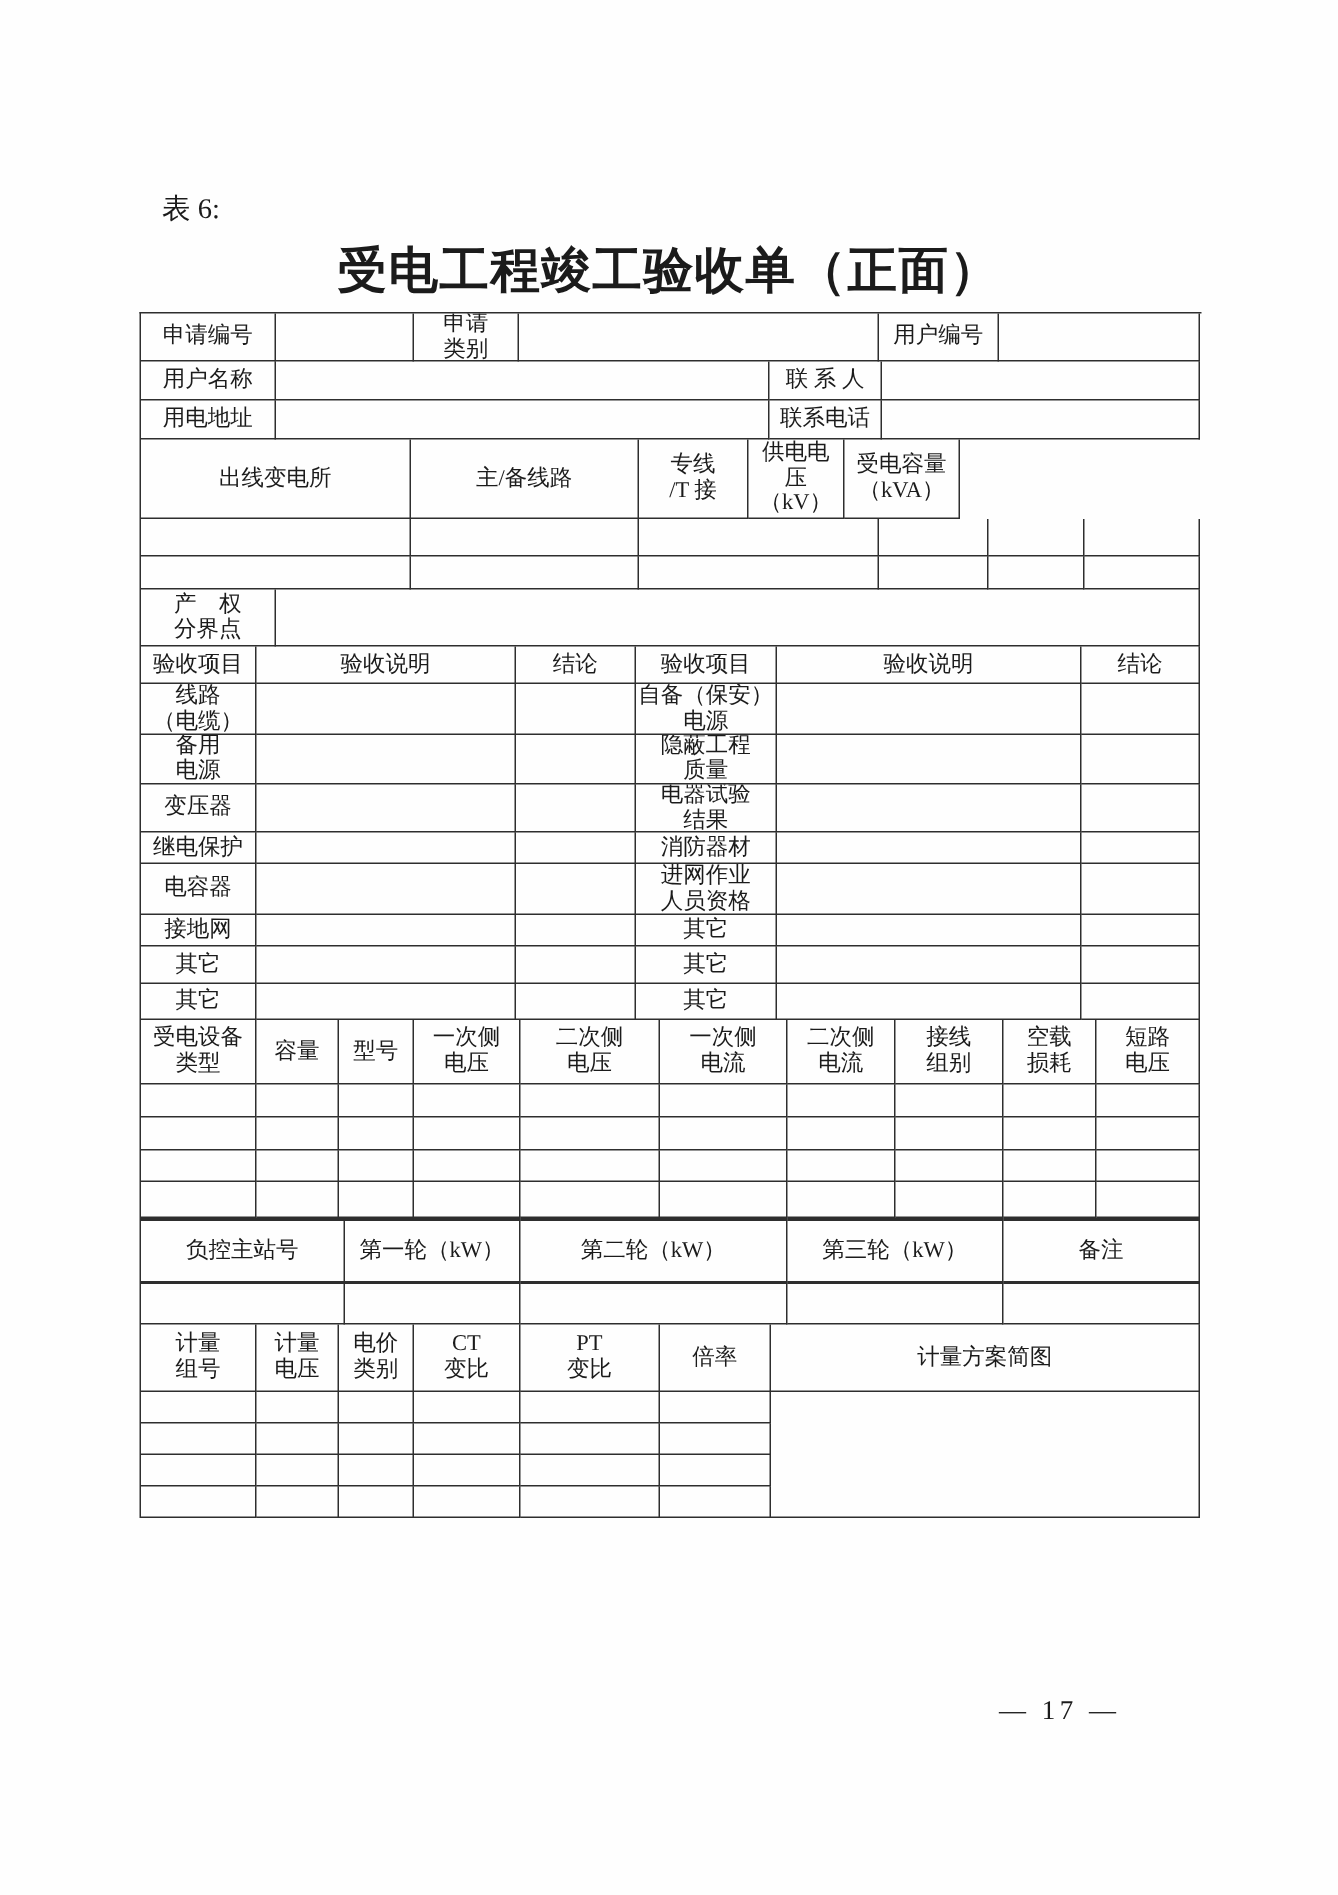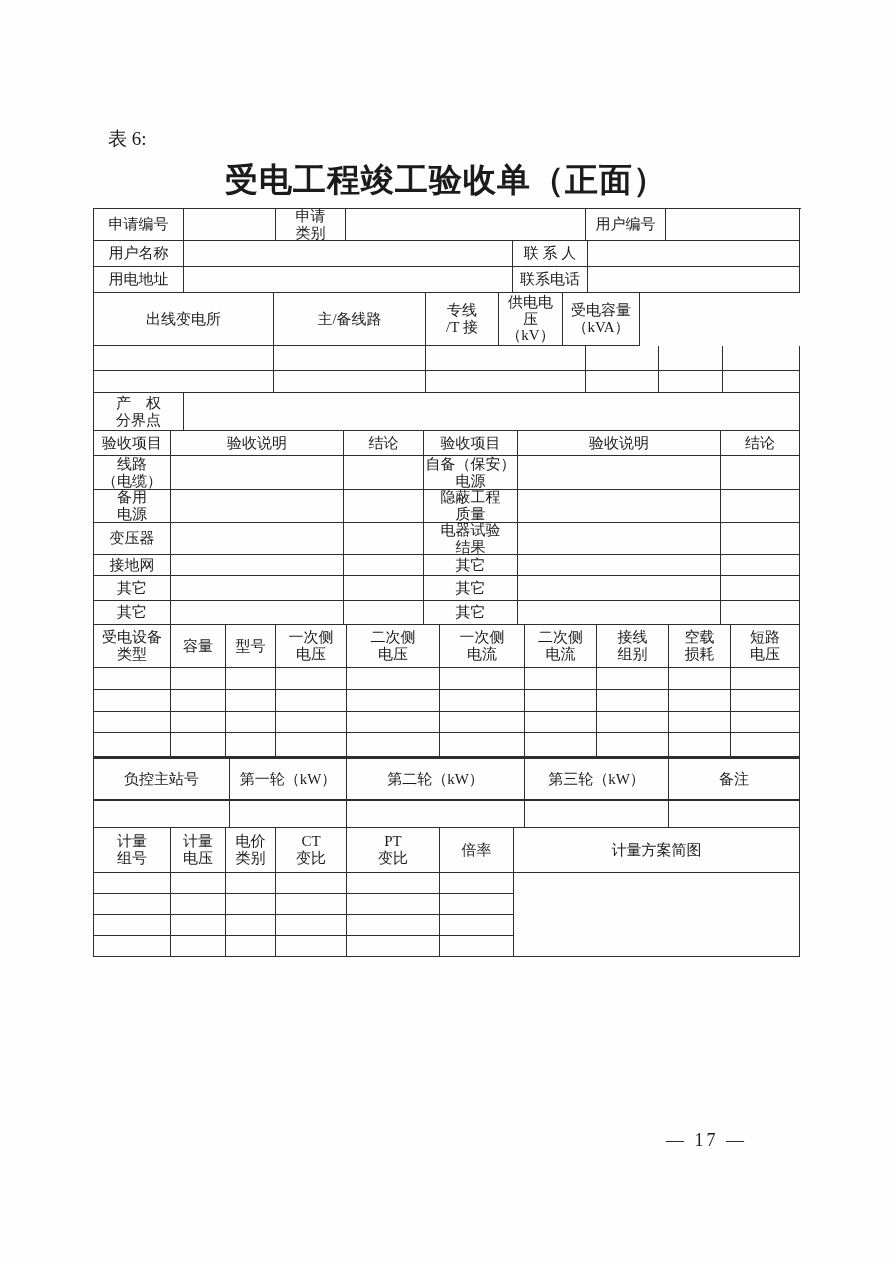--- a/index.html
+++ b/index.html
@@ -137,20 +137,37 @@
     <div class="r" style="height:32px">
       <div class="c" style="width:77px">变压器</div>
       <div class="c" style="width:173px"></div>
       <div class="c" style="width:80px"></div>
       <div class="c" style="width:94px">电器试验
 结果</div>
       <div class="c" style="width:203px"></div>
       <div class="c" style="width:79px"></div>
     </div>
     <div class="r" style="height:21px">
+      <div class="c" style="width:77px">继电保护</div>
+      <div class="c" style="width:173px"></div>
+      <div class="c" style="width:80px"></div>
+      <div class="c" style="width:94px">消防器材</div>
+      <div class="c" style="width:203px"></div>
+      <div class="c" style="width:79px"></div>
+    </div>
+    <div class="r" style="height:34px">
+      <div class="c" style="width:77px">电容器</div>
+      <div class="c" style="width:173px"></div>
+      <div class="c" style="width:80px"></div>
+      <div class="c" style="width:94px">进网作业
+人员资格</div>
+      <div class="c" style="width:203px"></div>
+      <div class="c" style="width:79px"></div>
+    </div>
+    <div class="r" style="height:21px">
       <div class="c" style="width:77px">接地网</div>
       <div class="c" style="width:173px"></div>
       <div class="c" style="width:80px"></div>
       <div class="c" style="width:94px">其它</div>
       <div class="c" style="width:203px"></div>
       <div class="c" style="width:79px"></div>
     </div>
     <div class="r" style="height:25px">
       <div class="c" style="width:77px">其它</div>
       <div class="c" style="width:173px"></div>

